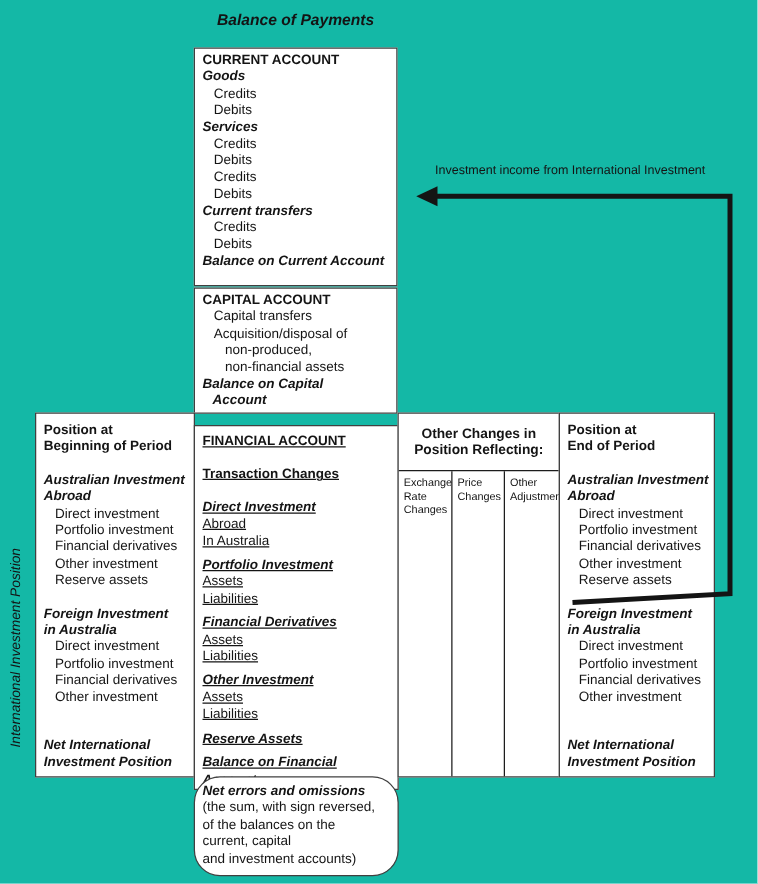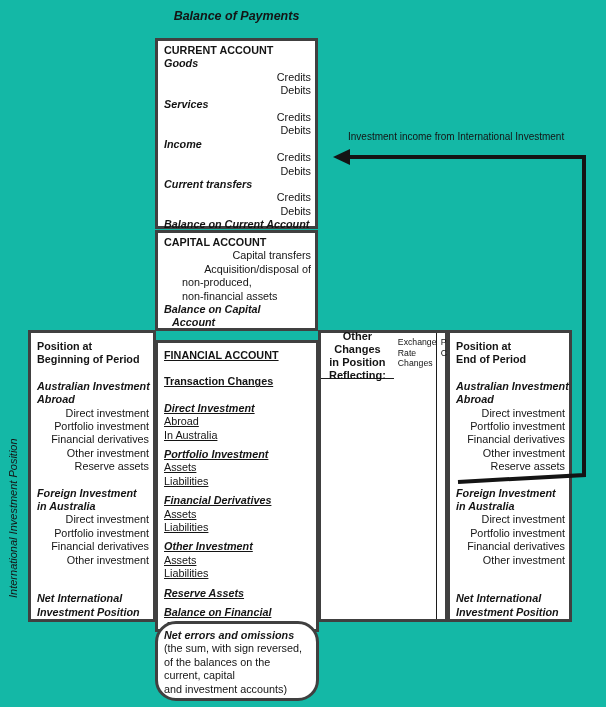--- a/index.html
+++ b/index.html
@@ -4,46 +4,46 @@
 <style>
   html,body { margin:0; padding:0; background:#fff; }
   #page {
     position:relative; width:606px; height:707px;
     background:#14b8a6; color:#141414;
     font-family:"Liberation Sans", sans-serif;
     font-size:10.8px; overflow:hidden;
   }
   .box {
     position:absolute; box-sizing:border-box;
-    border:3px solid #404040; background:#fff;
+    border:1px solid #404040; background:#fff;
     padding:3px 4px 0 6px;
   }
   .ln { line-height:13.4px; white-space:nowrap; }
   .s-header { font-weight:bold; }
   .s-subhead { font-weight:bold; font-style:italic; }
   .s-subhead-ind { font-weight:bold; font-style:italic; padding-left:8px; }
-  .s-item { padding-left:9px;text-align:right; }
+  .s-item { padding-left:9px; }
   .s-item2 { padding-left:18px; }
   .s-plain { }
   #title {
     position:absolute; left:155px; top:9px; width:163px;
     text-align:center; font-weight:bold; font-style:italic; font-size:12.5px;
   }
   #arrow-label {
     position:absolute; left:348px; top:131px; width:238px;
     font-size:10px; white-space:nowrap;
   }
   #side-label {
     position:absolute; left:2px; top:392px; height:252px; width:22px;
     display:flex; align-items:center; justify-content:center;
     writing-mode:vertical-rl; transform:rotate(180deg);
     font-style:italic; font-size:11px; white-space:nowrap;
   }
   
-  #other-changes { padding:0; display:flex; flex-direction:row; }
+  #other-changes { padding:0; display:flex; flex-direction:column; }
   #oc-header {
     height:46px; box-sizing:border-box; border-bottom:1px solid #1c1c1c;
     display:flex; align-items:center; justify-content:center; text-align:center;
     font-weight:bold; font-size:11px; padding:2px 8px; line-height:13px;
   }
   #oc-cols { flex:1; display:flex; }
   .oc-col {
     box-sizing:border-box; padding:4px 3px 0 4px;
     font-size:8.7px; line-height:10.5px;
   }
@@ -61,21 +61,20 @@
   <div id="title">Balance of Payments</div>
 
   <div class="box" style="left:155px; top:38px; width:163px; height:191px;">
       <div class="ln s-header">CURRENT ACCOUNT</div>
       <div class="ln s-subhead">Goods</div>
       <div class="ln s-item">Credits</div>
       <div class="ln s-item">Debits</div>
       <div class="ln s-subhead">Services</div>
       <div class="ln s-item">Credits</div>
       <div class="ln s-item">Debits</div>
-      <div class="ln s-subhead">Income</div>
       <div class="ln s-item">Credits</div>
       <div class="ln s-item">Debits</div>
       <div class="ln s-subhead">Current transfers</div>
       <div class="ln s-item">Credits</div>
       <div class="ln s-item">Debits</div>
       <div class="ln s-subhead">Balance on Current Account</div>
     </div>
 
   <div class="box" style="left:155px; top:230px; width:163px; height:101px;">
       <div class="ln s-header">CAPITAL ACCOUNT</div>

